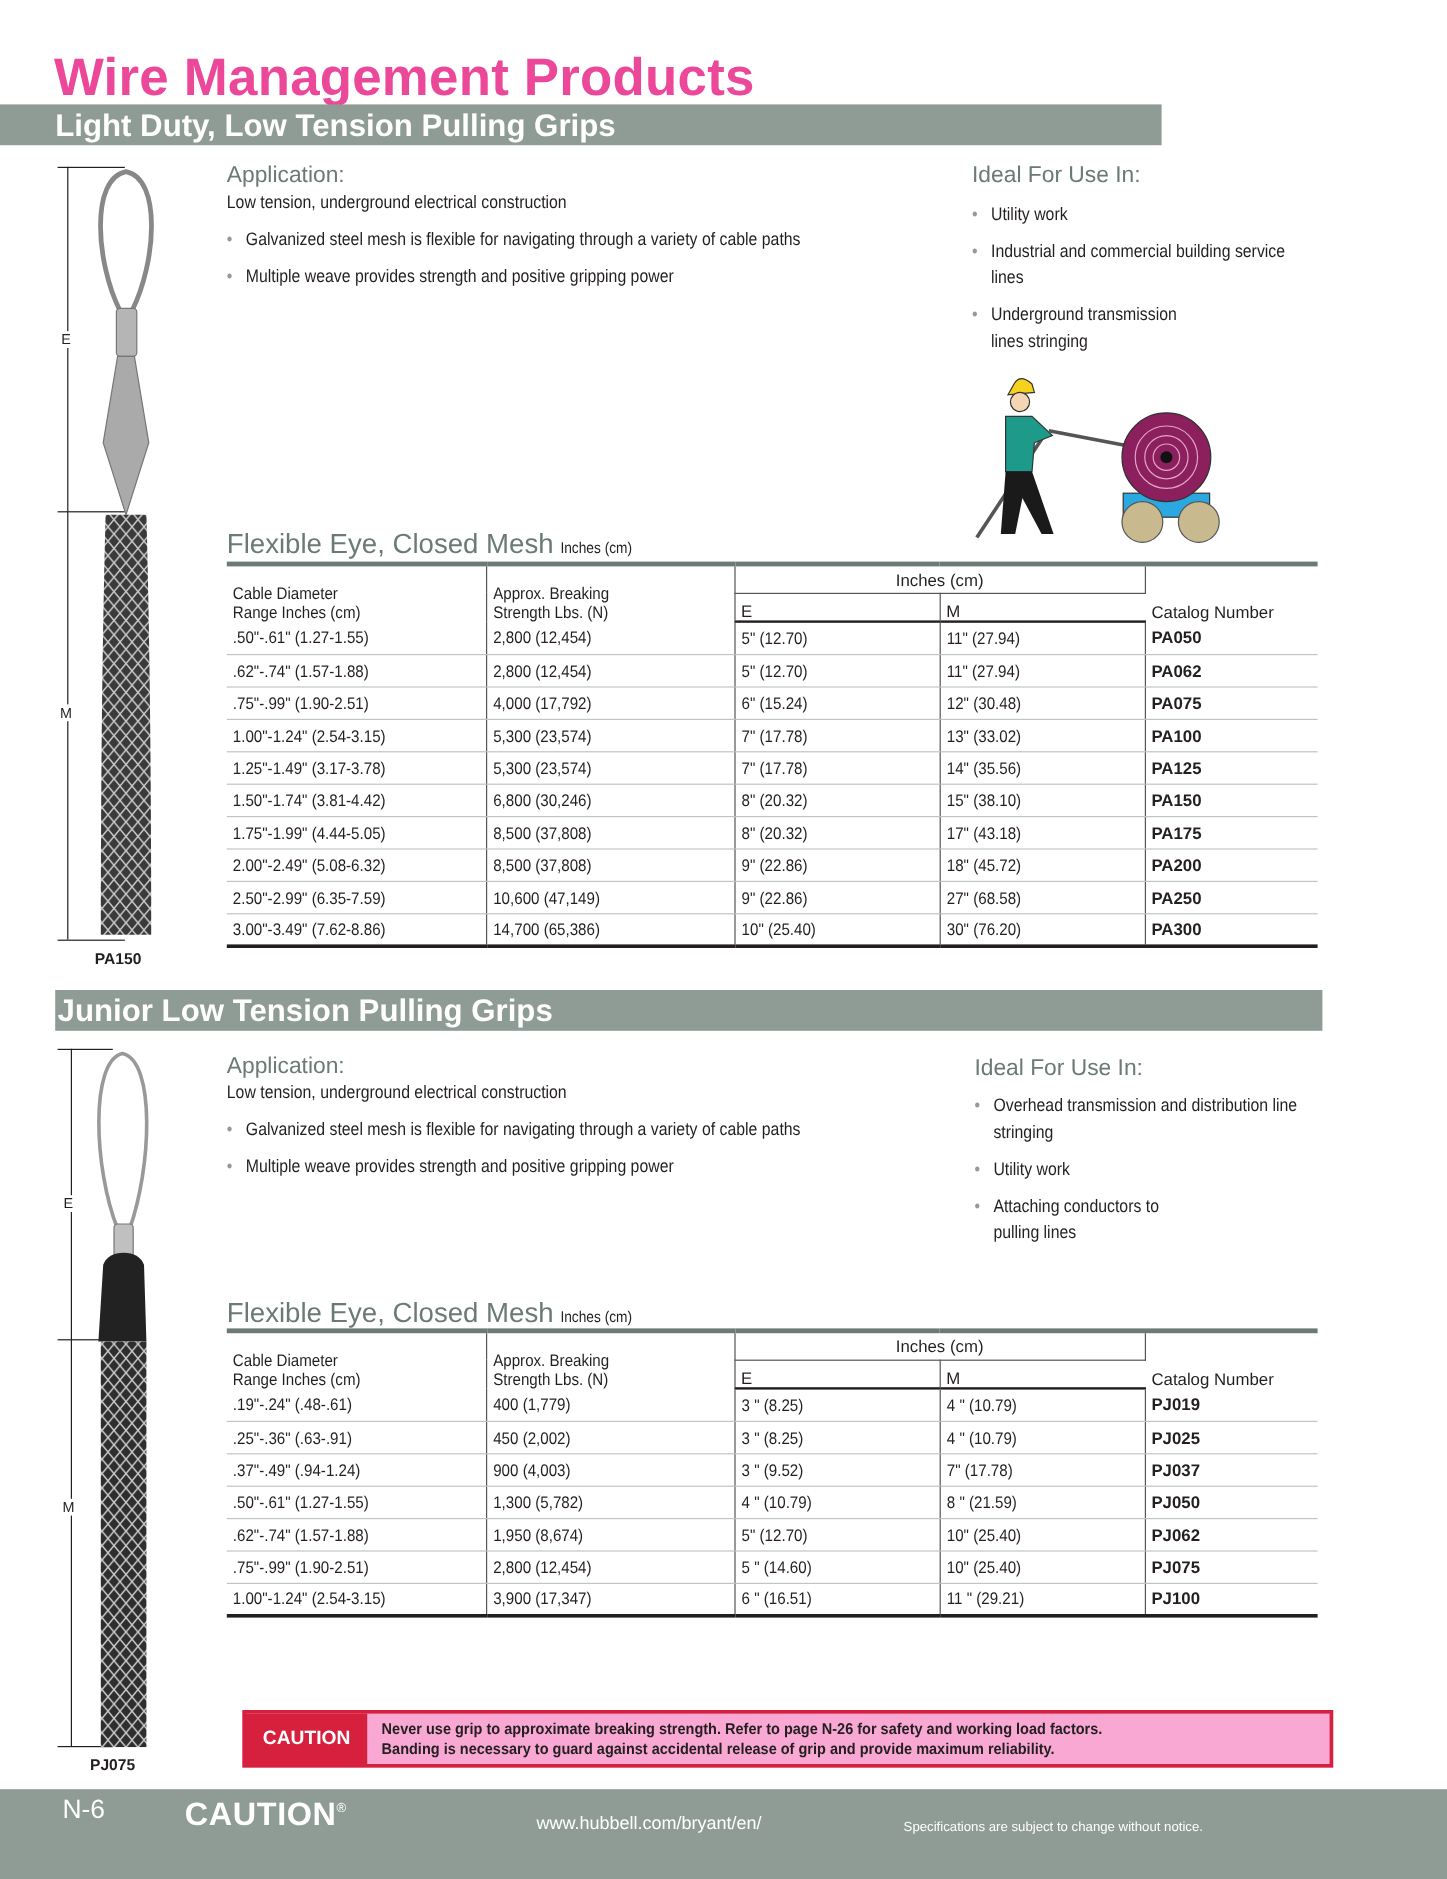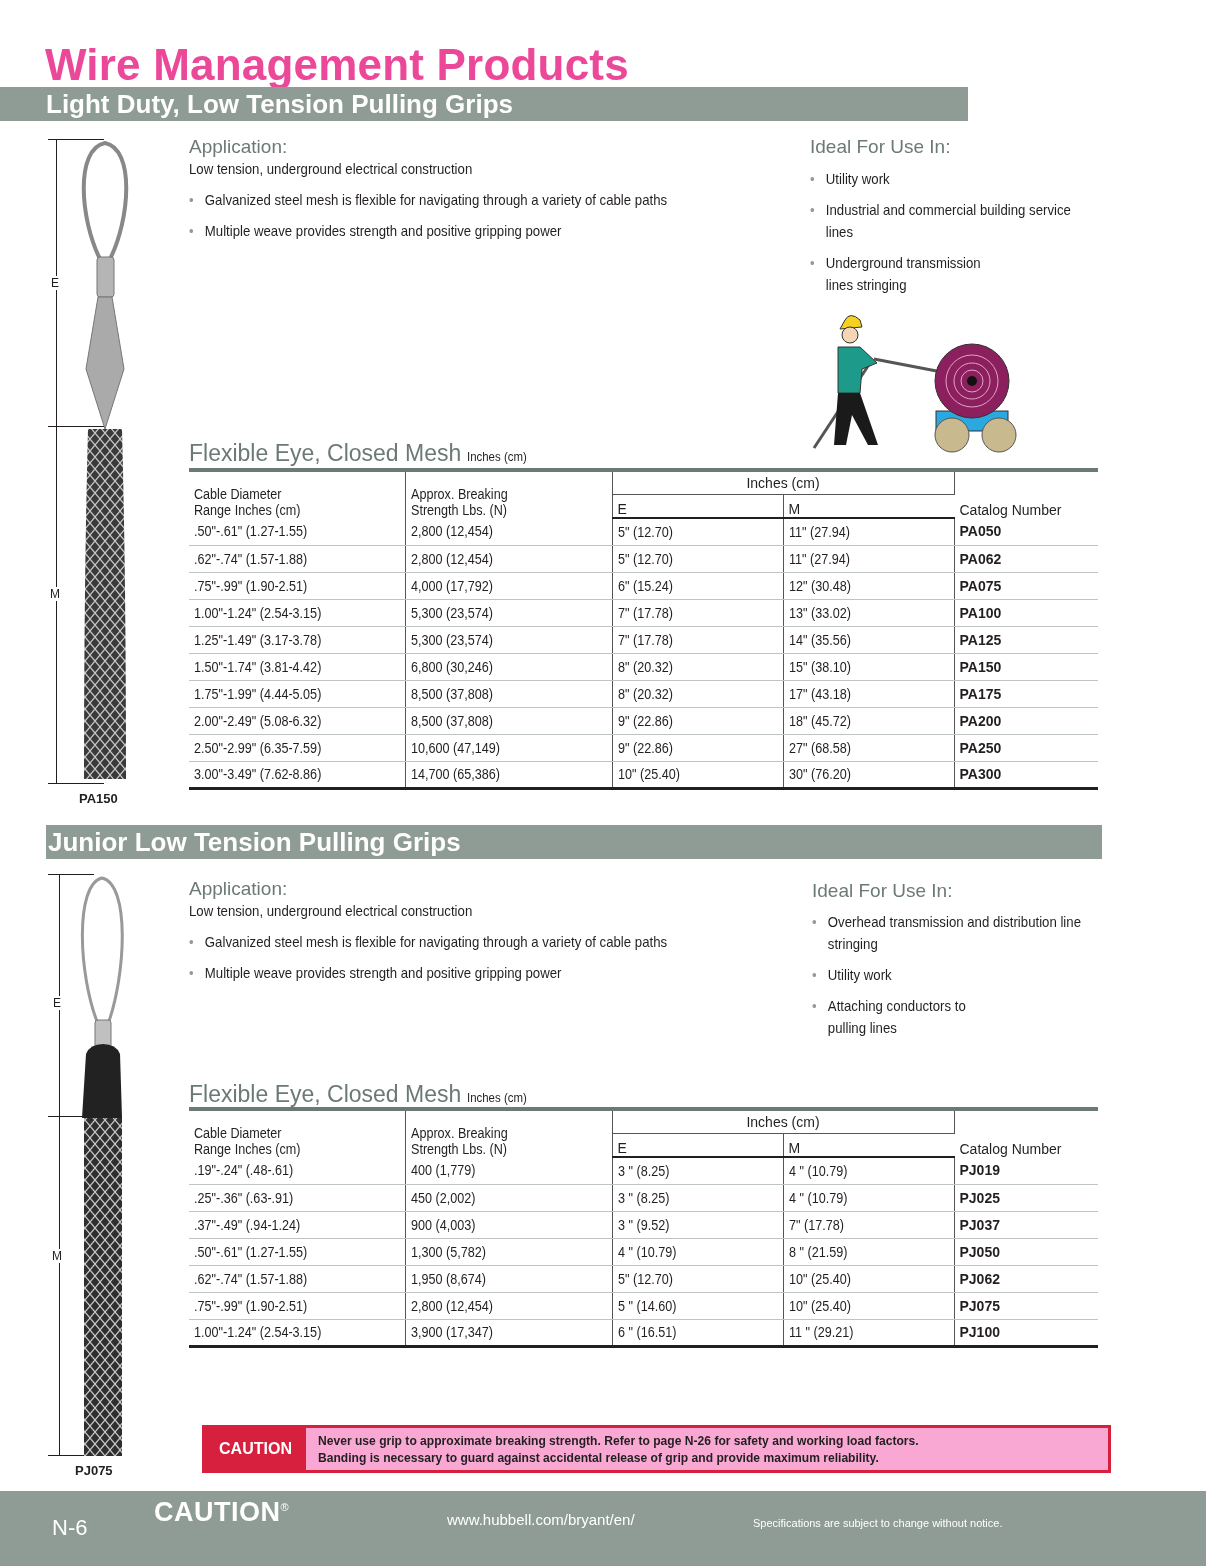--- a/index.html
+++ b/index.html
@@ -35,21 +35,21 @@
     .dim-tick { position: absolute; height: 1px; background: #231f20; }
     .dim-label { position: absolute; font-size: 12px; color: #231f20; background: #fff; }
     .grip-label { position: absolute; font-size: 13px; font-weight: bold; }
 
     .caution { position: absolute; left: 202px; top: 1425px; width: 909px; height: 48px; border: 3px solid #d6203e; display: flex; background: #f9a8d4; }
     .caution-tag { width: 101px; background: #d6203e; color: #fff; font-weight: bold; font-size: 16px; display: flex; align-items: center; justify-content: center; }
     .caution-text { padding: 4px 12px; font-size: 13px; font-weight: bold; line-height: 17px; }
     .caution-text div { transform: scaleX(0.93); transform-origin: left top; white-space: nowrap; }
 
     .footer { position: absolute; left: 0; top: 1491px; width: 1206px; height: 75px; background: #8f9c95; color: #fff; }
-    .footer .pg { position: absolute; left: 52px; top: 24px; font-size: 22px; }
+    .footer .pg { position: absolute; left: 52px; top: 4px; font-size: 22px; }
     .footer .logo { position: absolute; left: 154px; top: 6px; font-size: 27px; font-weight: bold; letter-spacing: 0.5px; }
     .footer .logo sup { font-size: 11px; font-weight: normal; vertical-align: top; position: relative; top: 4px; }
     .footer .url { position: absolute; left: 447px; top: 20px; font-size: 15px; }
     .footer .note { position: absolute; left: 753px; top: 26px; font-size: 11px; }
   </style>
 </head>
 <body>
 
 <div class="page-title">Wire Management Products</div>
 

